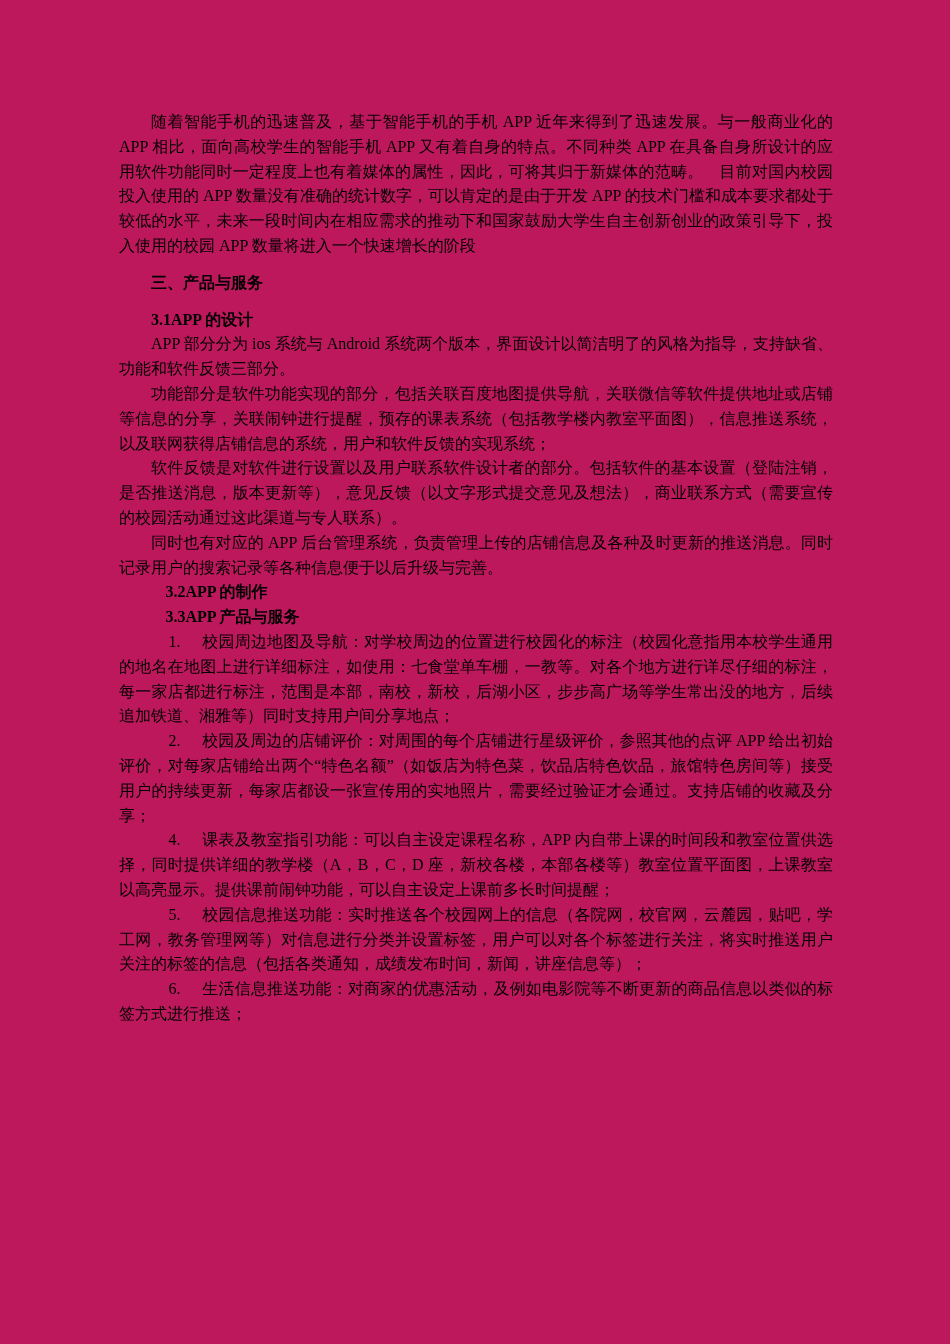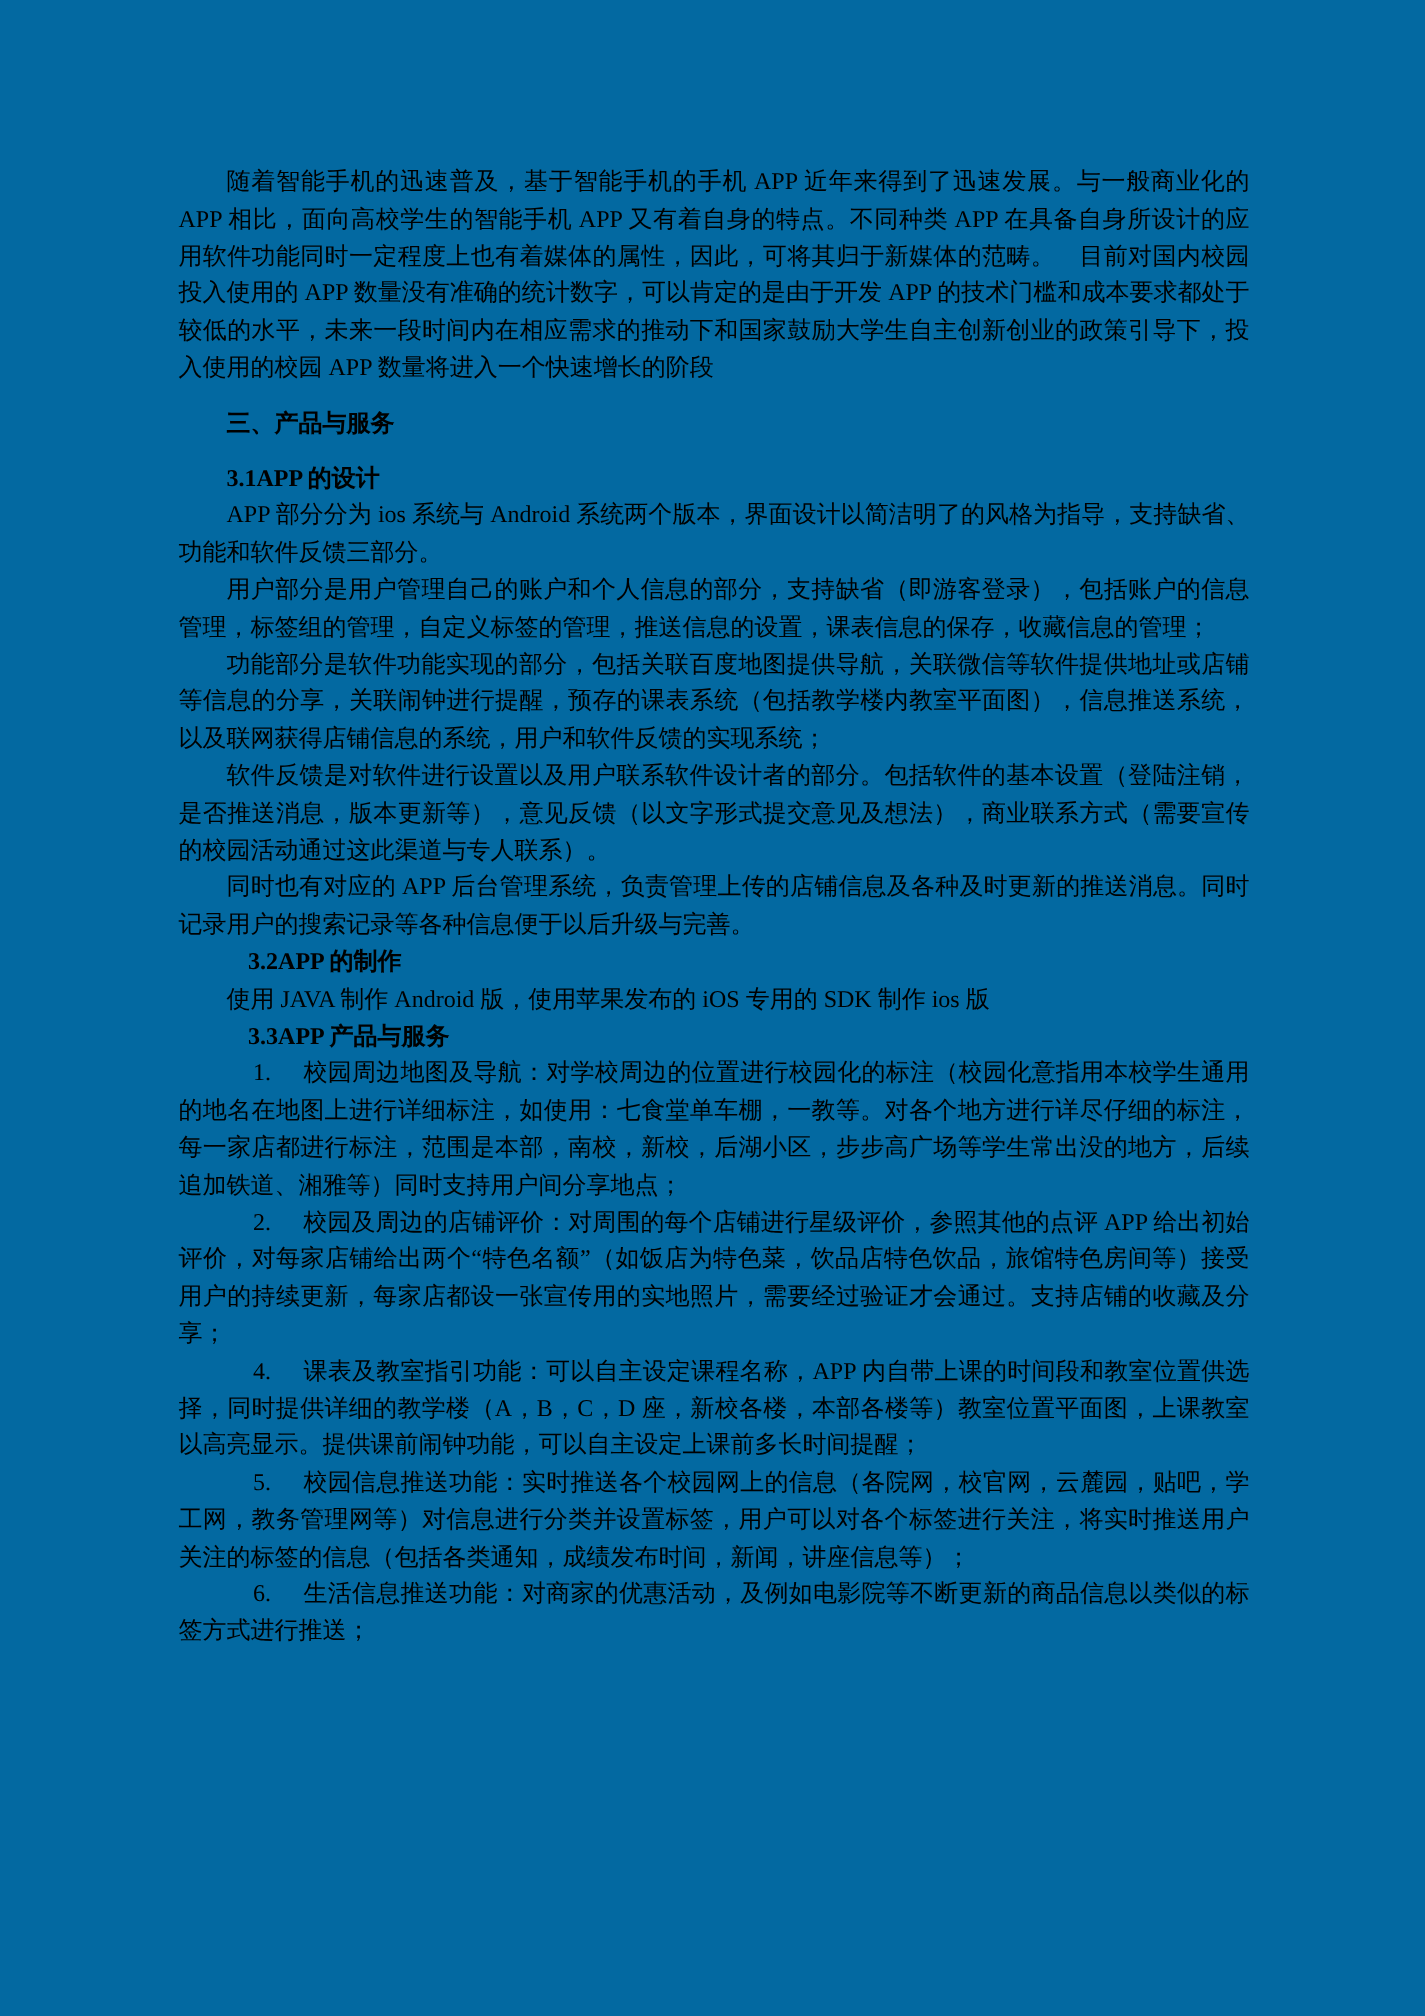--- a/index.html
+++ b/index.html
@@ -7,21 +7,21 @@
     width: 950px;
     height: 1344px;
     background: #ffffff;
     position: relative;
     overflow: hidden;
     font-family: "Liberation Serif", "DejaVu Serif", serif;
   }
   .page {
     position: absolute;
     inset: 0;
-    background: #0369a1;
+    background: #be185d;
     color: #000000;
   }
   .doc {
     position: absolute;
     left: 119px;
     top: 110px;
     width: 714px;
     font-size: 16px;
     line-height: 24.8px;
     text-align: justify;
@@ -40,28 +40,26 @@
 <div class="page">
   <div class="doc">
 
     <p class="body">随着智能手机的迅速普及，基于智能手机的手机 APP 近年来得到了迅速发展。与一般商业化的 APP 相比，面向高校学生的智能手机 APP 又有着自身的特点。不同种类 APP 在具备自身所设计的应用软件功能同时一定程度上也有着媒体的属性，因此，可将其归于新媒体的范畴。　目前对国内校园投入使用的 APP 数量没有准确的统计数字，可以肯定的是由于开发 APP 的技术门槛和成本要求都处于较低的水平，未来一段时间内在相应需求的推动下和国家鼓励大学生自主创新创业的政策引导下，投入使用的校园 APP 数量将进入一个快速增长的阶段</p>
 
     <p class="h2">三、产品与服务</p>
 
     <p class="h2">3.1APP 的设计</p>
 
     <p class="body">APP 部分分为 ios 系统与 Android 系统两个版本，界面设计以简洁明了的风格为指导，支持缺省、功能和软件反馈三部分。</p>
-    <p class="body">用户部分是用户管理自己的账户和个人信息的部分，支持缺省（即游客登录），包括账户的信息管理，标签组的管理，自定义标签的管理，推送信息的设置，课表信息的保存，收藏信息的管理；</p>
     <p class="body">功能部分是软件功能实现的部分，包括关联百度地图提供导航，关联微信等软件提供地址或店铺等信息的分享，关联闹钟进行提醒，预存的课表系统（包括教学楼内教室平面图），信息推送系统，以及联网获得店铺信息的系统，用户和软件反馈的实现系统；</p>
     <p class="body">软件反馈是对软件进行设置以及用户联系软件设计者的部分。包括软件的基本设置（登陆注销，是否推送消息，版本更新等），意见反馈（以文字形式提交意见及想法），商业联系方式（需要宣传的校园活动通过这此渠道与专人联系）。</p>
     <p class="body">同时也有对应的 APP 后台管理系统，负责管理上传的店铺信息及各种及时更新的推送消息。同时记录用户的搜索记录等各种信息便于以后升级与完善。</p>
 
     <p class="h3">3.2APP 的制作</p>
 
-    <p class="body">使用 JAVA 制作 Android 版，使用苹果发布的 iOS 专用的 SDK 制作 ios 版</p>
 
     <p class="h3">3.3APP 产品与服务</p>
 
     <p class="li"><span class="num">1.</span><span>校园周边地图及导航：对学校周边的位置进行校园化的标注（校园化意指用本校学生通用的地名在地图上进行详细标注，如使用：七食堂单车棚，一教等。对各个地方进行详尽仔细的标注，每一家店都进行标注，范围是本部，南校，新校，后湖小区，步步高广场等学生常出没的地方，后续追加铁道、湘雅等）同时支持用户间分享地点；</span></p>
 
     <p class="li"><span class="num">2.</span><span>校园及周边的店铺评价：对周围的每个店铺进行星级评价，参照其他的点评 APP 给出初始评价，对每家店铺给出两个“特色名额”（如饭店为特色菜，饮品店特色饮品，旅馆特色房间等）接受用户的持续更新，每家店都设一张宣传用的实地照片，需要经过验证才会通过。支持店铺的收藏及分享；</span></p>
 
 
     <p class="li"><span class="num">4.</span><span>课表及教室指引功能：可以自主设定课程名称，APP 内自带上课的时间段和教室位置供选择，同时提供详细的教学楼（A，B，C，D 座，新校各楼，本部各楼等）教室位置平面图，上课教室以高亮显示。提供课前闹钟功能，可以自主设定上课前多长时间提醒；</span></p>
 

